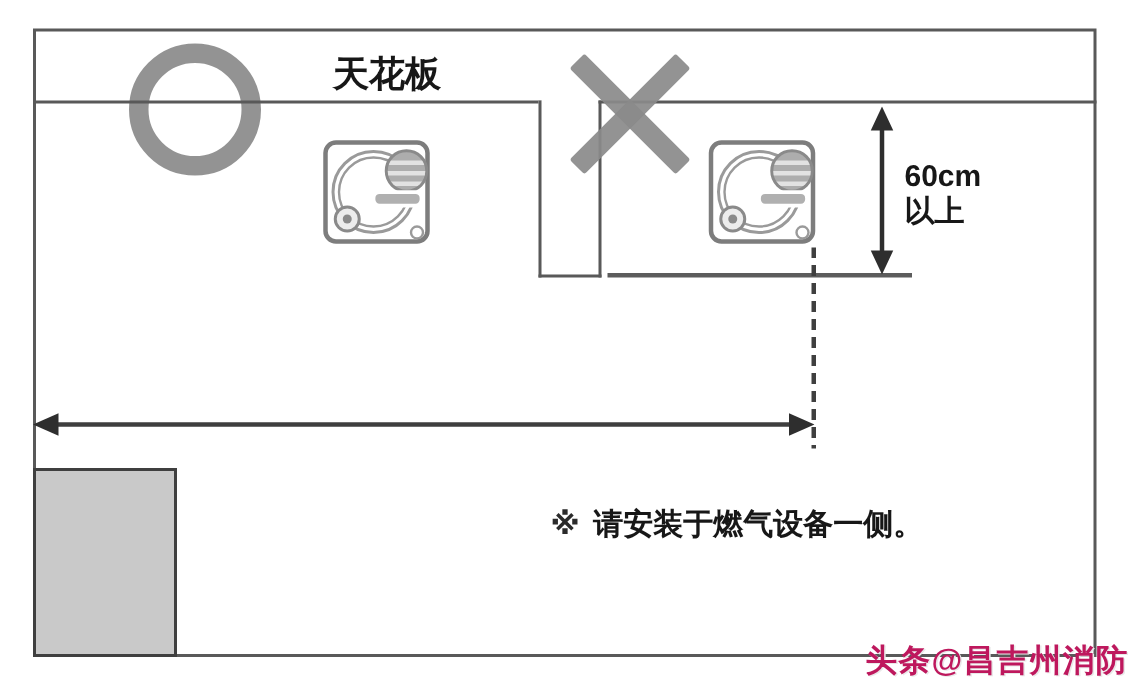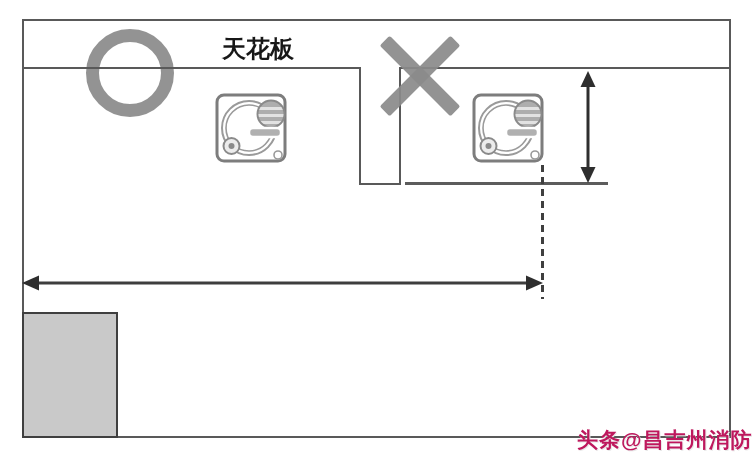--- a/index.html
+++ b/index.html
@@ -174,18 +174,25 @@
   <svg class="arrow-svg h-arrow" width="521" height="22" viewBox="0 0 521 22">
     <line x1="13" y1="11" x2="508" y2="11" stroke="#3e3e3e" stroke-width="3"></line>
     <polygon points="0,11 17,3.5 17,18.5" fill="#2e2e2e"></polygon>
     <polygon points="521,11 504,3.5 504,18.5" fill="#2e2e2e"></polygon>
   </svg>
 
   <div class="gas-box"></div>
 
   <div class="lbl ceiling-label">天花板</div>
 
+  <div class="lbl vdim-label">
+    <div>60cm</div>
+    <div>以上</div>
+  </div>
 
 
 
+  <div class="lbl note-label">
+    <span class="note-mark">※</span><span>请安装于燃气设备一侧。</span>
+  </div>
 
   <div class="watermark">头条@昌吉州消防</div>
 </div>
 
 </body></html>

